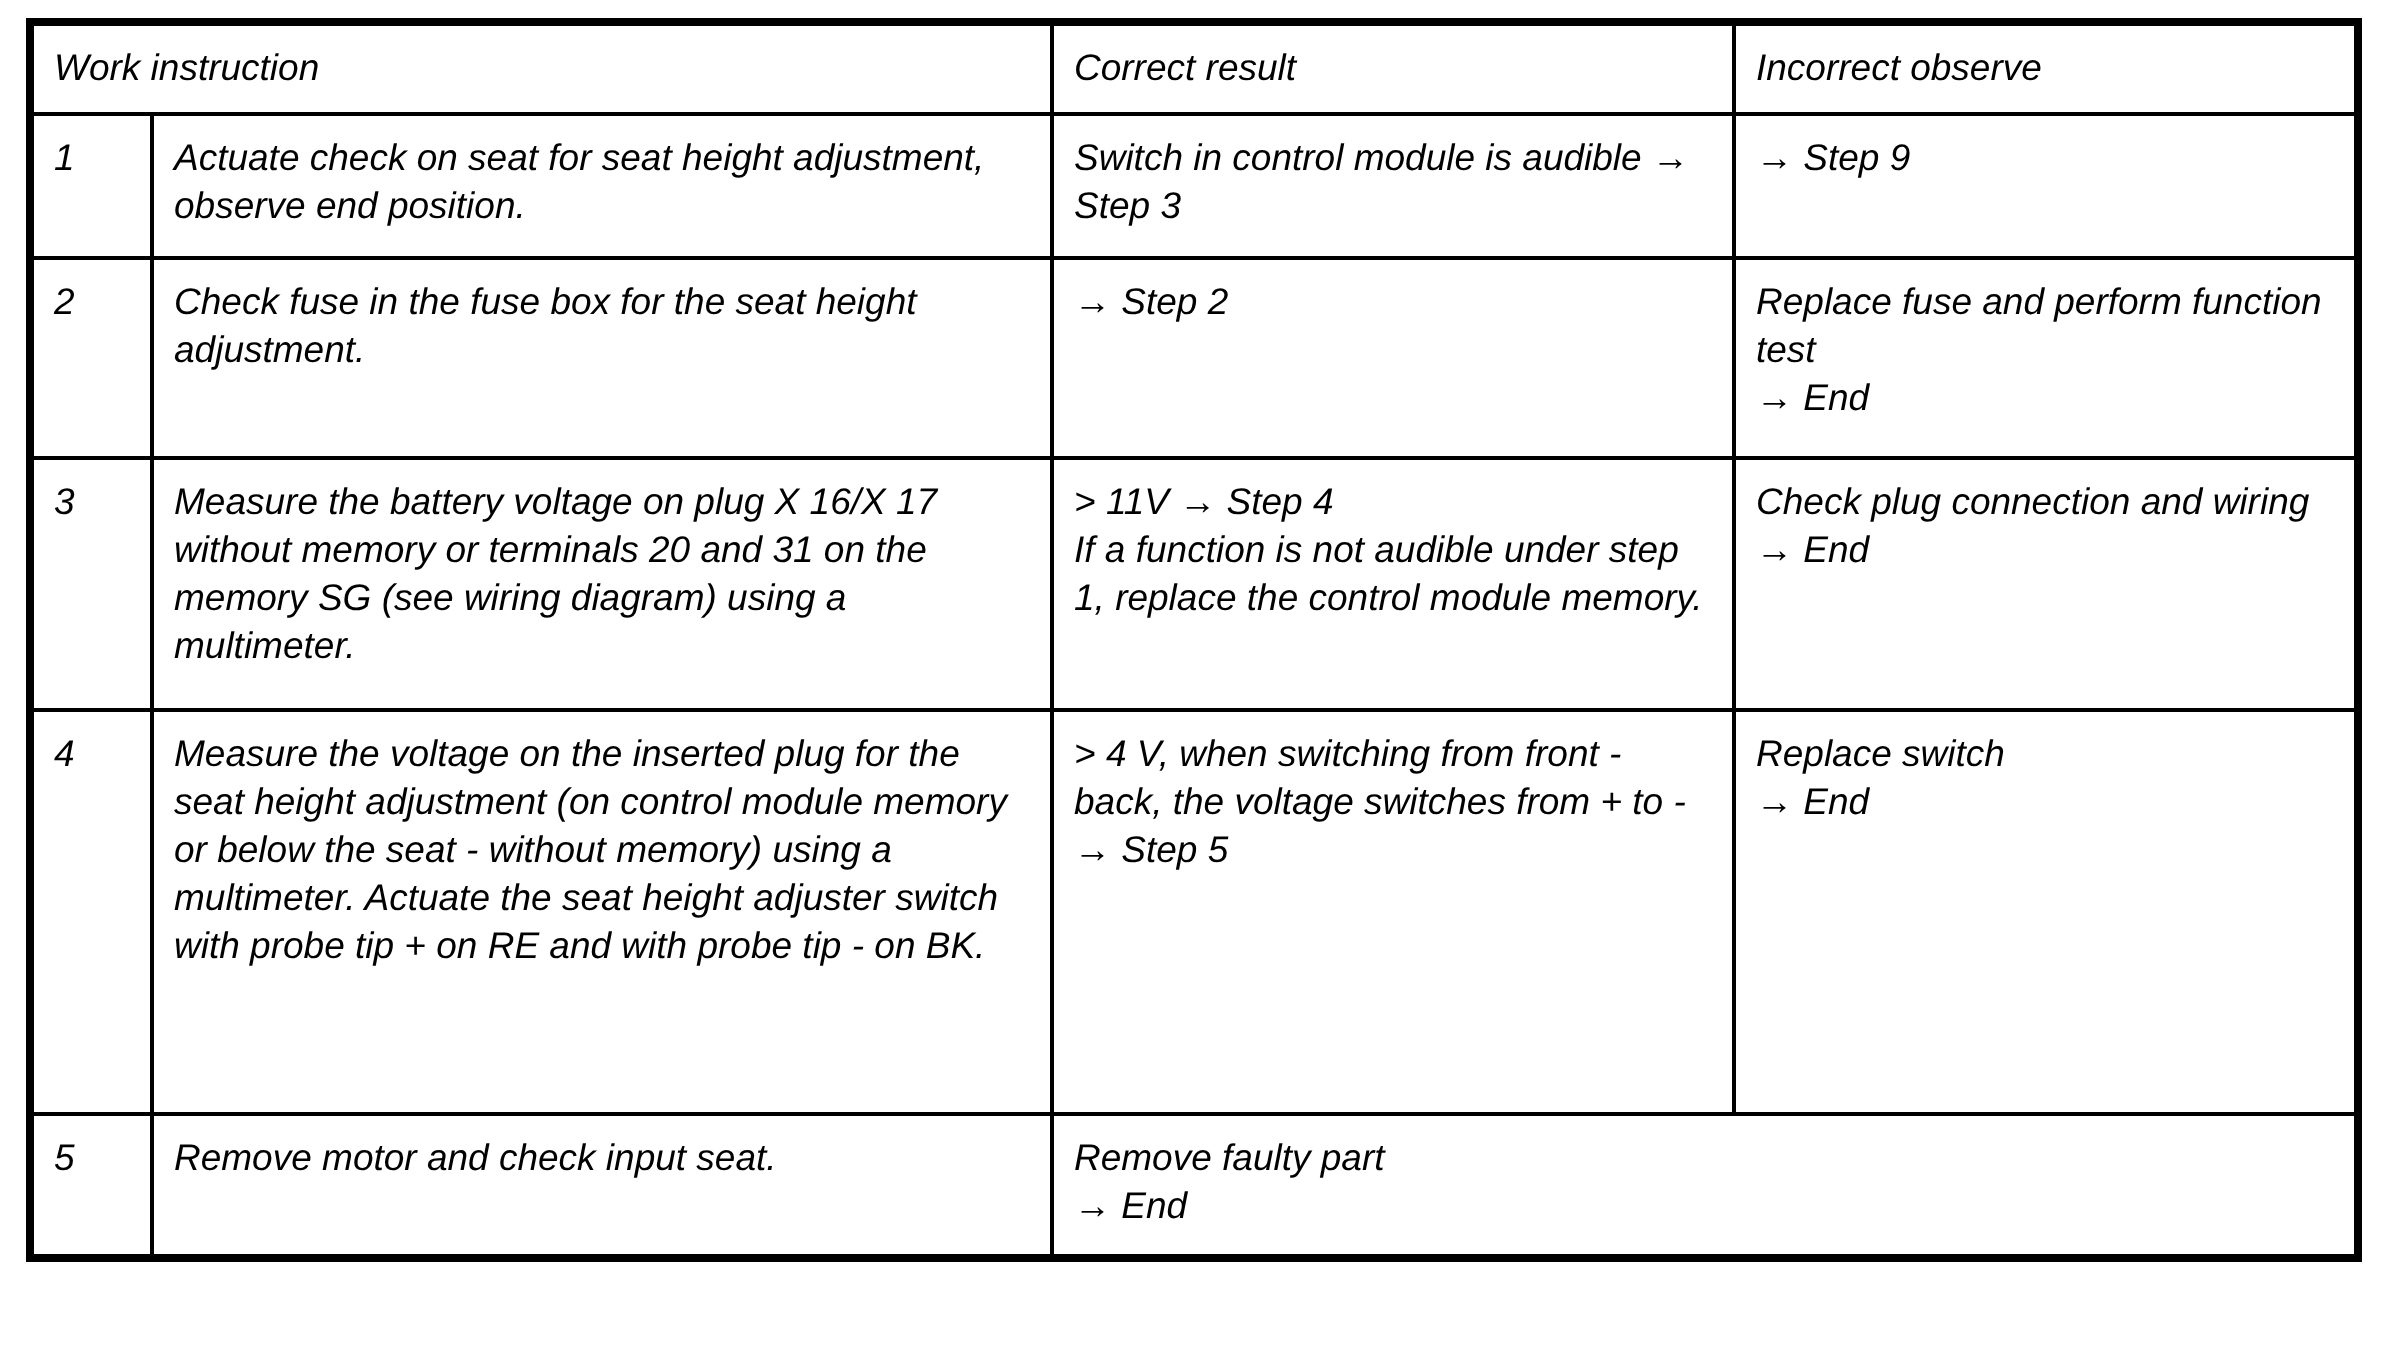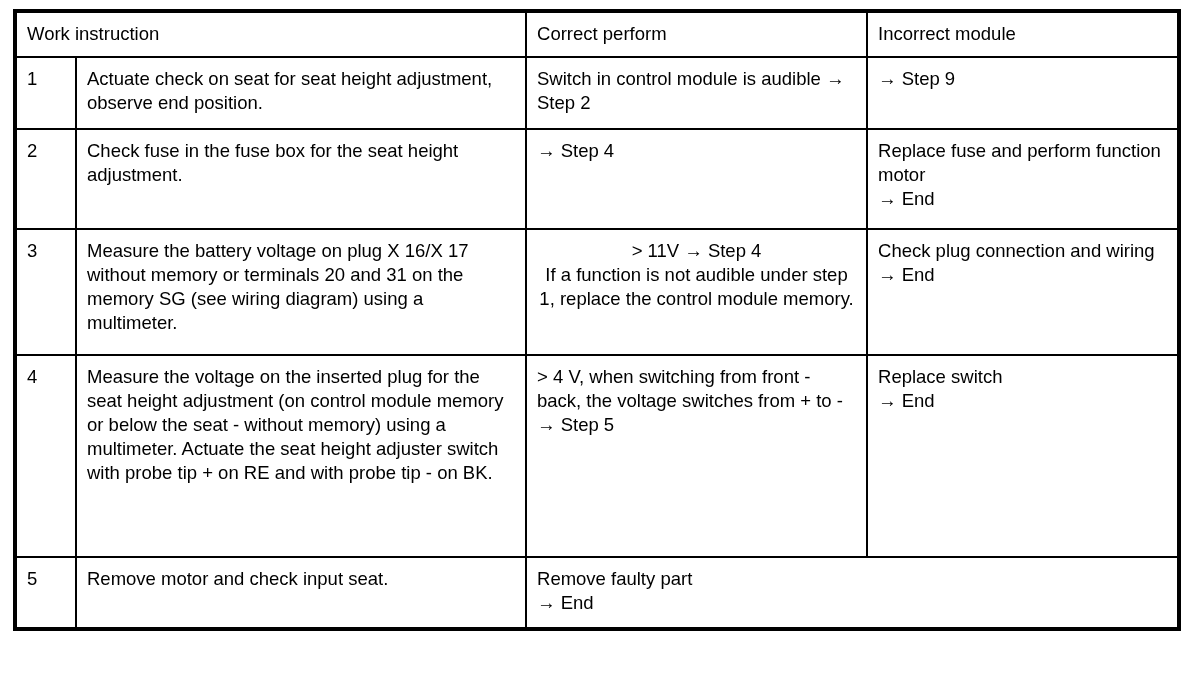--- a/index.html
+++ b/index.html
@@ -30,20 +30,21 @@
     left: 13px;
     top: 9px;
     width: 1168px;
   }
 
   table.wi-table {
     border-collapse: collapse;
     table-layout: fixed;
     width: 1168px;
     background: #86efac;
+    font-style: italic;
   }
 
   table.wi-table td,
   table.wi-table th {
     border: 2px solid #000000;
     vertical-align: top;
     padding: 9px 10px 10px 10px;
     font-size: 18.5px;
     line-height: 1.30;
     text-align: left;
@@ -100,45 +101,45 @@
     <table class="wi-table">
       <colgroup>
         <col class="w-num">
         <col class="w-instr">
         <col class="w-correct">
         <col class="w-incorrect">
       </colgroup>
       <thead>
         <tr>
           <th class="col-instruction" colspan="2">Work instruction</th>
-          <th class="col-correct">Correct perform</th>
-          <th class="col-incorrect">Incorrect module</th>
+          <th class="col-correct">Correct result</th>
+          <th class="col-incorrect">Incorrect observe</th>
         </tr>
       </thead>
       <tbody>
 
         <tr class="h-r1">
           <td class="step-no">1</td>
           <td class="instruction-text">Actuate check on seat for seat height adjustment, observe end position.</td>
-          <td>Switch in control module is audible → Step 2</td>
+          <td>Switch in control module is audible → Step 3</td>
           <td>→ Step 9</td>
         </tr>
 
         <tr class="h-r2">
           <td class="step-no">2</td>
           <td class="instruction-text">Check fuse in the fuse box for the seat height adjustment.</td>
-          <td>→ Step 4</td>
-          <td style="white-space: pre-wrap;">Replace fuse and perform function motor
+          <td>→ Step 2</td>
+          <td style="white-space: pre-wrap;">Replace fuse and perform function test
 → End</td>
         </tr>
 
         <tr class="h-r3">
           <td class="step-no">3</td>
           <td class="instruction-text">Measure the battery voltage on plug X 16/X 17 without memory or terminals 20 and 31 on the memory SG (see wiring diagram) using a multimeter.</td>
-          <td style="white-space: pre-wrap; text-align: center;">&gt; 11V → Step 4
+          <td style="white-space: pre-wrap;">&gt; 11V → Step 4
 If a function is not audible under step 1, replace the control module memory.</td>
           <td style="white-space: pre-wrap; margin-left: 47px;">Check plug connection and wiring
 → End</td>
         </tr>
 
         <tr class="h-r4">
           <td class="step-no">4</td>
           <td class="instruction-text">Measure the voltage on the inserted plug for the seat height adjustment (on control module memory or below the seat - without memory) using a multimeter. Actuate the seat height adjuster switch with probe tip + on RE and with probe tip - on BK.</td>
           <td>&gt; 4 V, when switching from front - back, the voltage switches from + to - → Step 5</td>
           <td style="white-space: pre-wrap;">Replace switch

